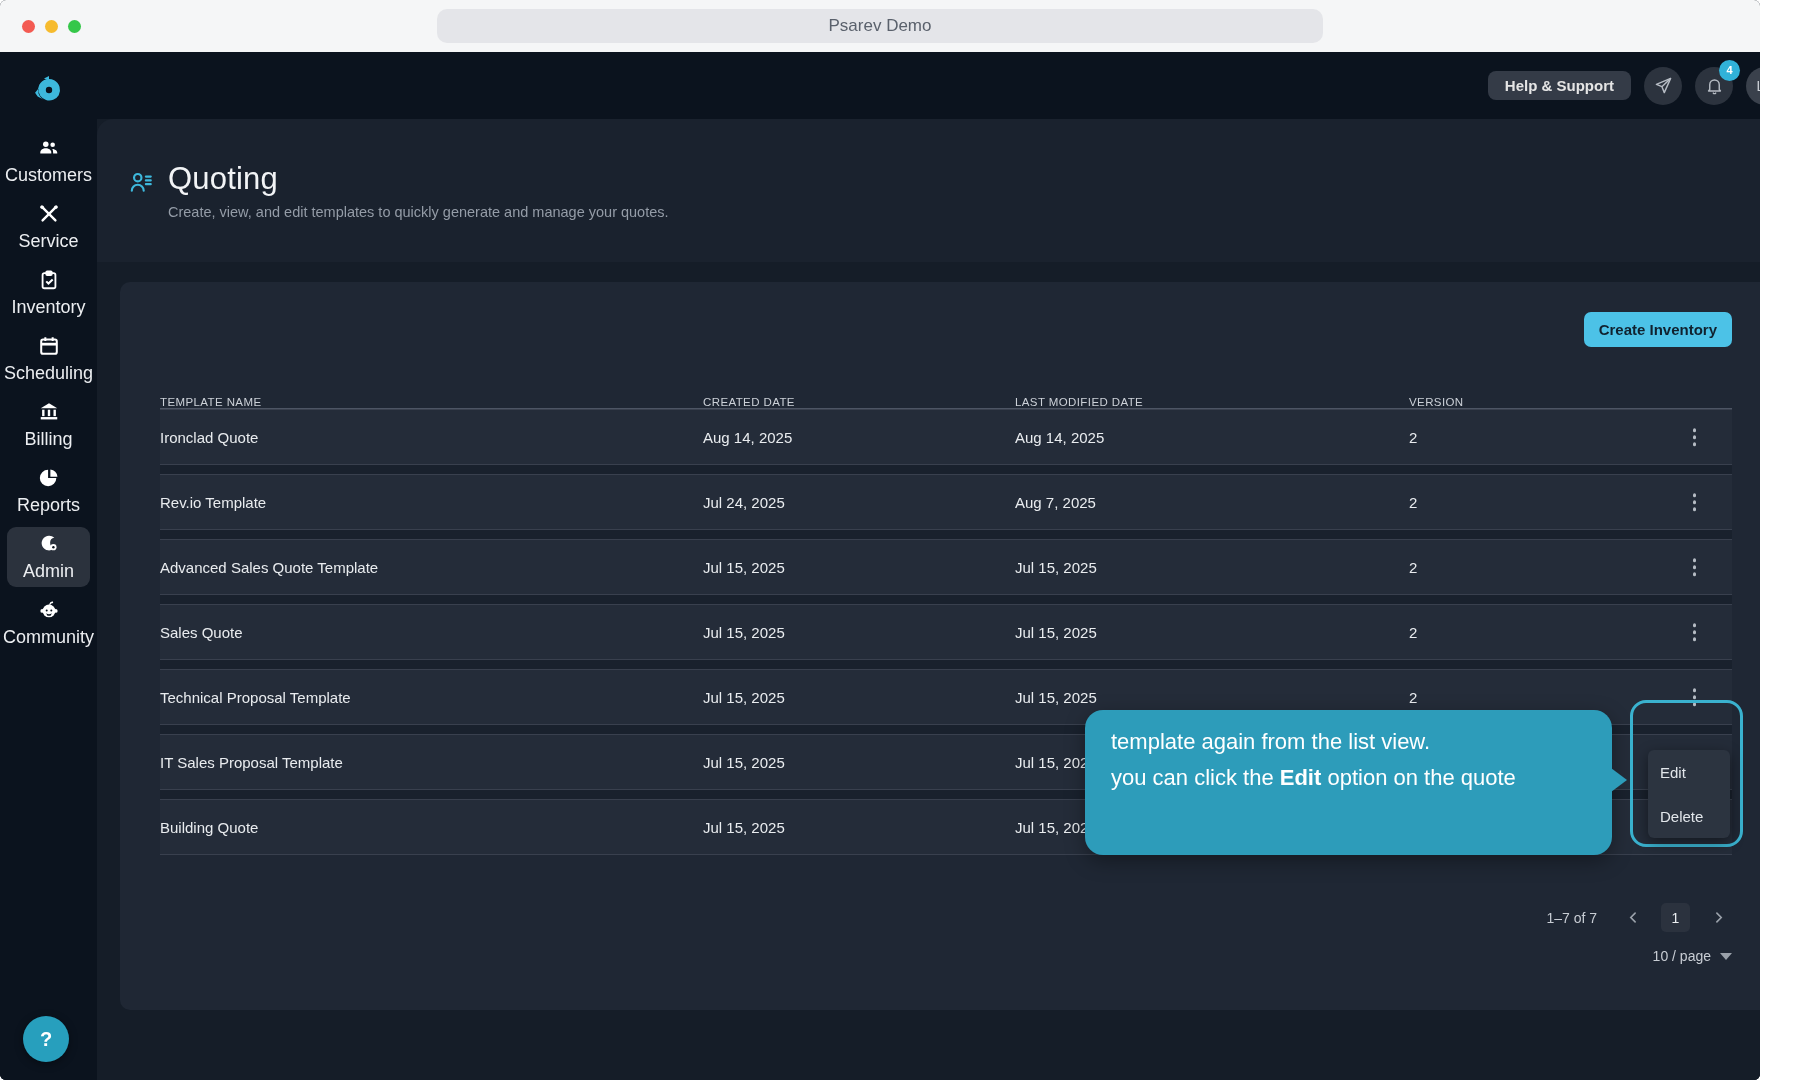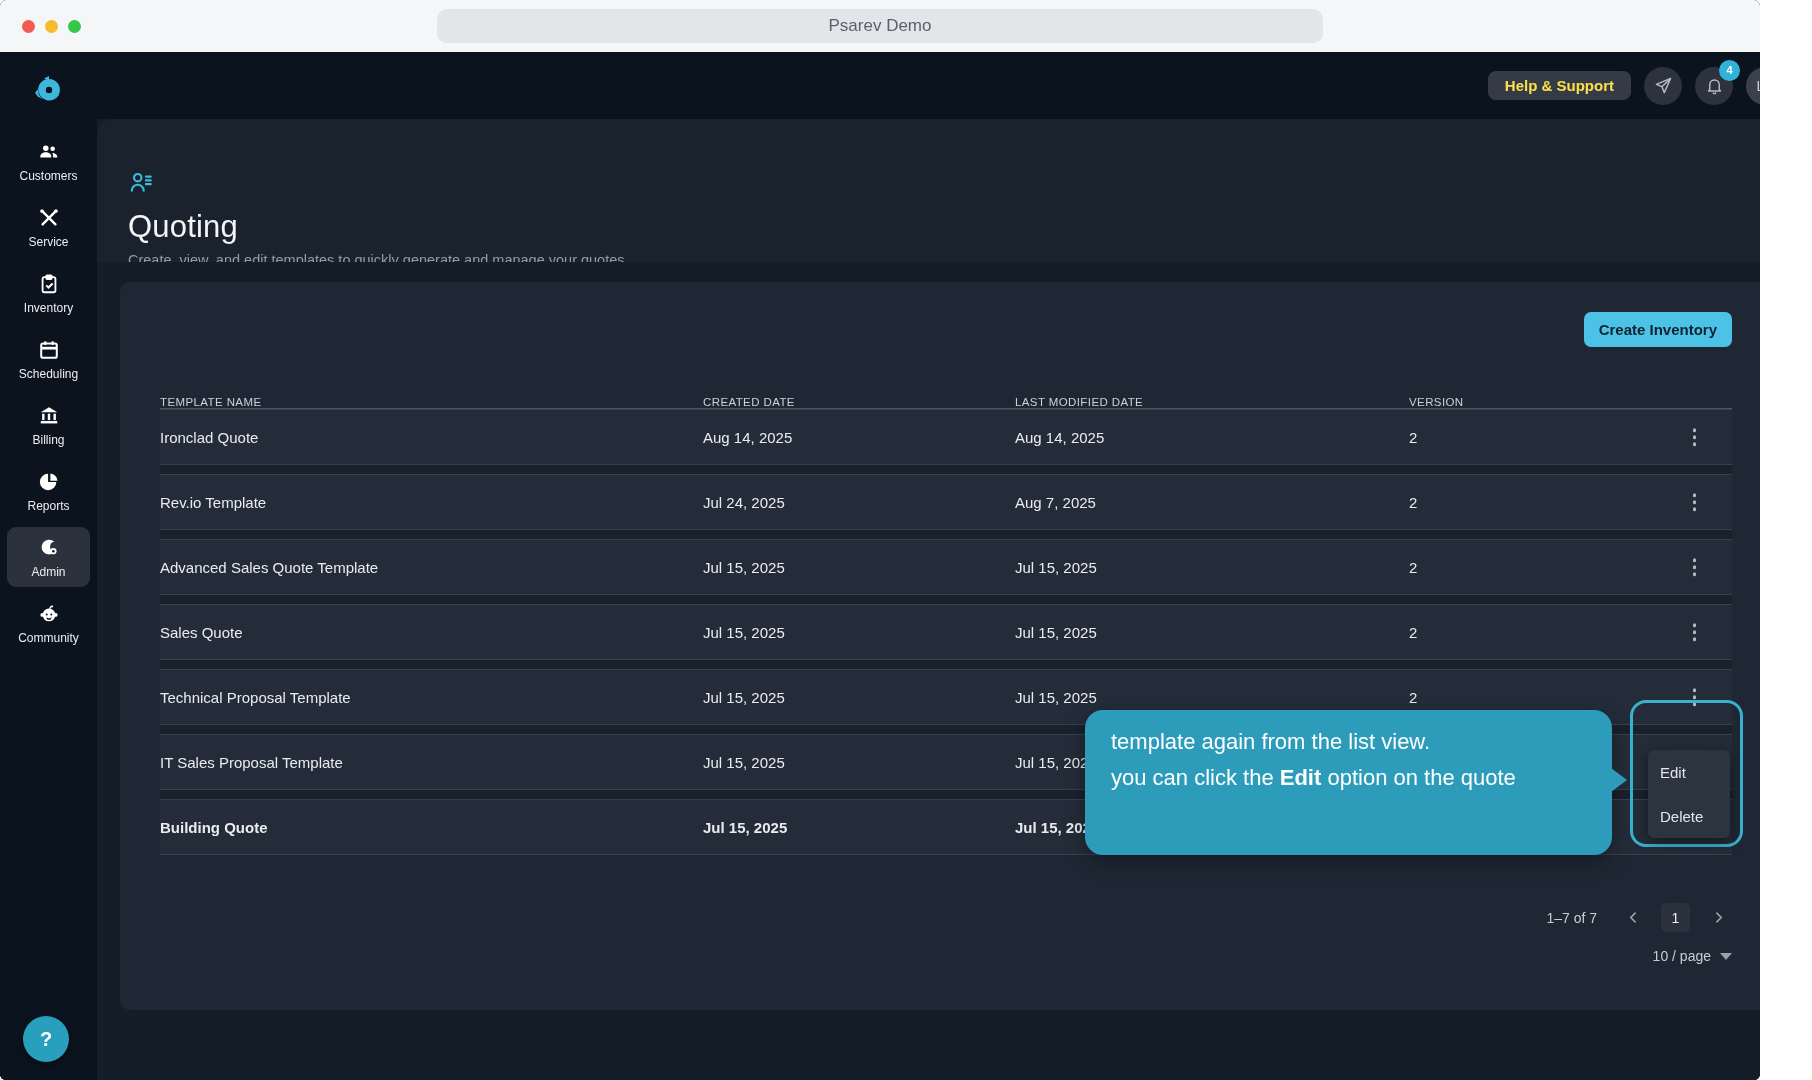--- a/index.html
+++ b/index.html
@@ -19,52 +19,52 @@
   .traffic{position:absolute;left:22px;top:20px;display:flex;gap:10px;}
   .tdot{width:13px;height:13px;border-radius:50%;display:block;}
   .tdot.red{background:#f35a52;} .tdot.yellow{background:#f6bb2e;} .tdot.green{background:#35c749;}
   .title-pill{margin:0 auto;width:886px;height:34px;background:var(--pill);border-radius:10px;display:flex;align-items:center;justify-content:center;font-size:17px;color:var(--chrome-text);}
 
   
   .app{position:absolute;left:0;top:52px;width:1812px;height:1028px;background:var(--main);}
   .sidebar{position:absolute;left:0;top:0;width:97px;height:1028px;background:var(--dark);z-index:3;}
   .logo{width:97px;height:76px;display:flex;align-items:center;justify-content:center;}
   .nav-item{width:97px;height:66px;display:flex;flex-direction:column;align-items:center;justify-content:center;gap:5px;cursor:pointer;color:#ffffff;}
-  .nav-item .nav-label{font-size:12px;color:#eceef1;}
+  .nav-item .nav-label{font-size:18px;color:#eceef1;}
   .nav-item.selected{position:relative;}
   .nav-item.selected::before{content:"";position:absolute;left:7px;right:7px;top:3px;bottom:3px;background:#2b323d;border-radius:9px;}
   .nav-item>*{position:relative;}
   .nav-icon{width:24px;height:24px;display:flex;align-items:center;justify-content:center;}
   .help-fab{position:absolute;left:23px;bottom:18px;width:46px;height:46px;border-radius:50%;background:var(--fab);color:#fff;font-size:20px;font-weight:bold;border:none;display:flex;align-items:center;justify-content:center;cursor:pointer;box-shadow:0 2px 8px rgba(0,0,0,.4);}
 
   
   .topbar{position:absolute;left:97px;top:0;width:1715px;height:67px;background:var(--dark);display:flex;align-items:center;justify-content:flex-end;gap:13px;padding-right:28px;}
-  .help-support{background:var(--chip);color:#fde047;font-weight:bold;font-size:15px;border:none;border-radius:8px;padding:6px 17px;cursor:pointer;}
+  .help-support{background:var(--chip);color:#e5e5e5;font-weight:bold;font-size:15px;border:none;border-radius:8px;padding:6px 17px;cursor:pointer;}
   .icon-circle{width:38px;height:38px;border-radius:50%;background:var(--circle);display:flex;align-items:center;justify-content:center;position:relative;cursor:pointer;}
   .badge{position:absolute;top:-7px;right:-7px;width:21px;height:21px;border-radius:50%;background:var(--badge);color:#fff;font-size:11px;font-weight:bold;display:flex;align-items:center;justify-content:center;}
   .avatar{width:38px;height:38px;border-radius:50%;background:var(--avatar);color:#ccd1d7;font-size:14px;display:flex;align-items:center;justify-content:center;cursor:pointer;}
 
   
-  .page-header{position:absolute;left:97px;top:67px;width:1715px;height:143px;background:var(--band);border-top-left-radius:16px;padding:42px 0 0 31px;display:flex;align-items:flex-start;gap:14px;flex-direction:column;}
+  .page-header{position:absolute;left:97px;top:67px;width:1715px;height:143px;background:var(--band);border-top-left-radius:16px;padding:42px 0 0 31px;display:flex;align-items:flex-start;gap:14px;}
   .q-icon{margin-top:8px;}
   .page-header h1{color:#f2f4f6;font-size:31px;font-weight:500;letter-spacing:.2px;}
   .page-header p{color:var(--muted);font-size:14.5px;margin-top:7px;}
 
   
   .main-area{position:absolute;left:97px;top:210px;width:1715px;height:818px;background:var(--main);}
   .card{position:absolute;left:23px;top:20px;width:1652px;height:728px;background:var(--card);border-radius:10px;padding:30px 40px 0 40px;}
   .card-top{display:flex;justify-content:flex-end;}
   .create-btn{background:var(--cyan-btn);color:#10222f;font-weight:bold;font-size:15px;border:none;border-radius:7px;padding:9px 15px;cursor:pointer;}
 
   .thead{display:grid;grid-template-columns:543px 312px 394px 1fr;align-items:end;height:62px;border-bottom:1px solid var(--thead-line);}
   .thead span{font-size:11.5px;letter-spacing:.4px;color:var(--colhead);}
 
   .rows{background:var(--groove);}
   .trow{position:relative;display:grid;grid-template-columns:543px 312px 394px 1fr;align-items:center;height:56px;background:var(--row);border-top:1px solid var(--line);border-bottom:1px solid var(--line);margin-bottom:9px;font-size:15px;color:var(--text);}
-  .trow:last-child{margin-bottom:12px;font-weight:bold;}
+  .trow:last-child{margin-bottom:12px;}
   .kebab{position:absolute;right:30px;top:50%;transform:translateY(-50%);display:flex;flex-direction:column;gap:3.5px;padding:6px;cursor:pointer;}
   .kebab i{width:3.5px;height:3.5px;border-radius:50%;background:#b6bcc4;display:block;}
 
   .pagination{display:flex;align-items:center;justify-content:flex-end;gap:14px;margin-top:48px;padding-right:0;}
   .range{font-size:14px;color:#c8cdd4;margin-right:8px;}
   .pg-chev{width:28px;height:28px;display:flex;align-items:center;justify-content:center;cursor:pointer;}
   .pg-num{width:29px;height:29px;background:#2b323e;border-radius:5px;color:#eceff2;font-size:14px;display:flex;align-items:center;justify-content:center;cursor:pointer;}
   .pagesize{display:flex;align-items:center;justify-content:flex-end;gap:9px;margin-top:16px;cursor:pointer;}
   .pagesize span{font-size:14px;color:#c8cdd4;}
   .caret{width:0;height:0;border-left:6px solid transparent;border-right:6px solid transparent;border-top:7px solid #9aa1aa;}

